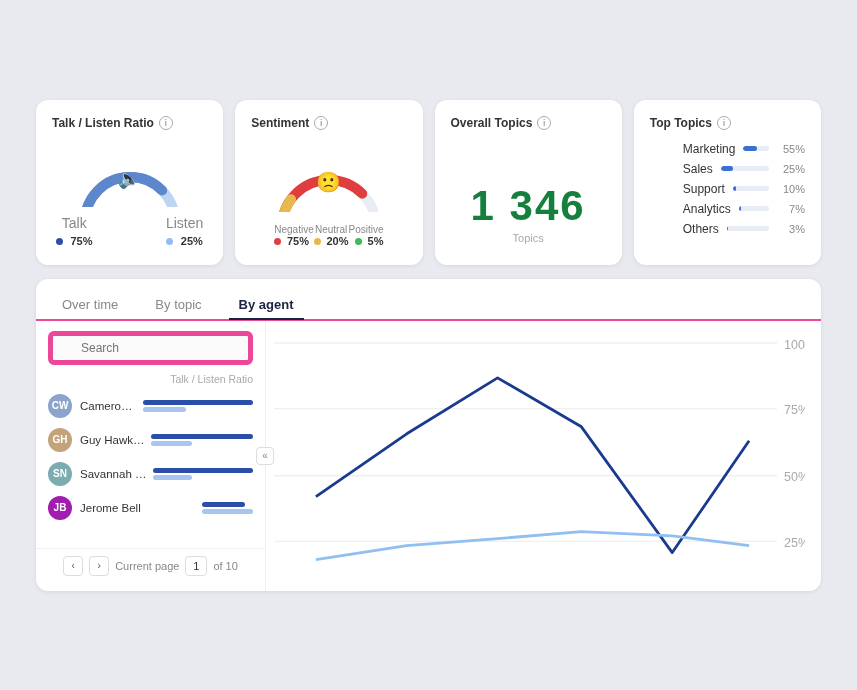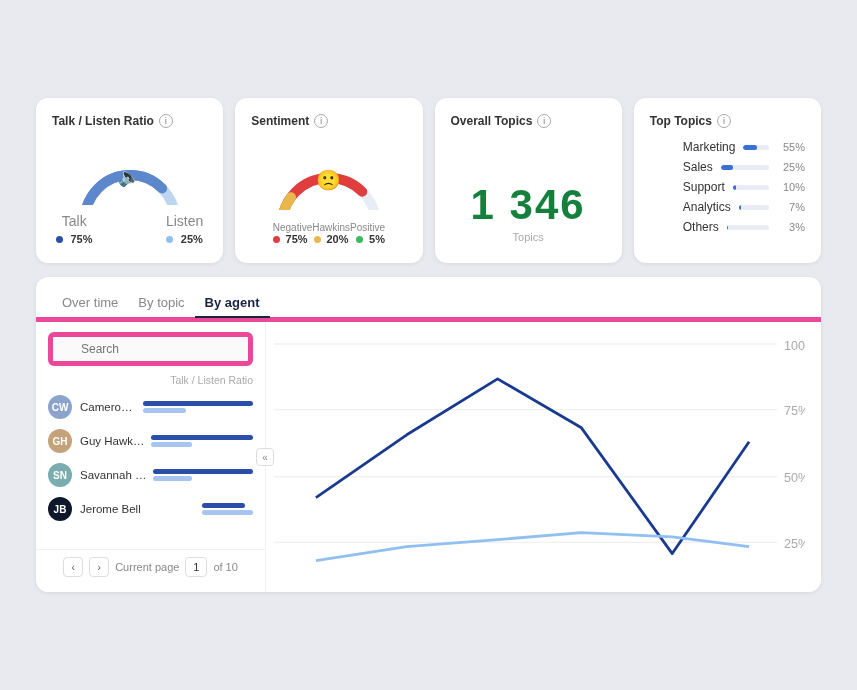--- a/index.html
+++ b/index.html
@@ -199,23 +199,23 @@
     
     .bottom-panel {
       background: #fff;
       border-radius: 12px;
       box-shadow: 0 1px 4px rgba(0,0,0,0.08);
       padding: 0;
       overflow: hidden;
     }
     .panel-tabs {
       display: flex;
-      gap: 0;
+      gap: 17px;
       padding: 12px 16px 0 16px;
-      border-bottom: 5px solid #ec4899;
+      border-bottom: 2px solid #ec4899;
       text-align: right;
     }
     .tab {
       font-size: 13px;
       color: #888;
       padding: 6px 10px;
       cursor: pointer;
       border-bottom: 2px solid transparent;
       margin-bottom: -1px;
     }
@@ -429,21 +429,21 @@
         </div>
         <div class="sentiment-labels">
           <div>
             <div style="color:#888;font-size:10px;">Negative</div>
             <div>
               <span class="dot" style="background:#e03e3e"></span>
               <span class="sentiment-val">75%</span>
             </div>
           </div>
           <div style="text-align:center">
-            <div style="color:#888;font-size:10px;">Hawkins</div>
+            <div style="color:#888;font-size:10px;">Neutral</div>
             <div>
               <span class="dot" style="background:#e8b84b"></span>
               <span class="sentiment-val">20%</span>
             </div>
           </div>
           <div style="text-align:right">
             <div style="color:#888;font-size:10px;">Positive</div>
             <div>
               <span class="dot" style="background:#3db85c"></span>
               <span class="sentiment-val">5%</span>
@@ -546,21 +546,21 @@
     </li>
             <li style="cursor: pointer; padding-left: 12px;">
       <div class="agent-avatar" style="background:#7aacb0">SN</div>
       <span class="agent-name">Savannah Nguyen</span>
       <div style="display:flex;flex-direction:column;gap:2px;margin-left:6px;">
         <div class="bar-row bar-dark" style="width:100.3px;max-width:110px"></div>
         <div class="bar-row bar-light" style="width:39.1px;max-width:110px"></div>
       </div>
     </li>
             <li style="cursor: pointer;">
-      <div class="agent-avatar" style="background:#0f172a">JB</div>
+      <div class="agent-avatar" style="background:#a21caf">JB</div>
       <span class="agent-name">Jerome Bell</span>
       <div style="display:flex;flex-direction:column;gap:2px;margin-left:6px;">
         <div class="bar-row bar-dark" style="width:42.5px;max-width:110px"></div>
         <div class="bar-row bar-light" style="width:51px;max-width:110px"></div>
       </div>
     </li>
           </ul>
         <div class="panel-footer">
           <button class="footer-nav-btn">‹</button>
           <button class="footer-nav-btn">›</button>

